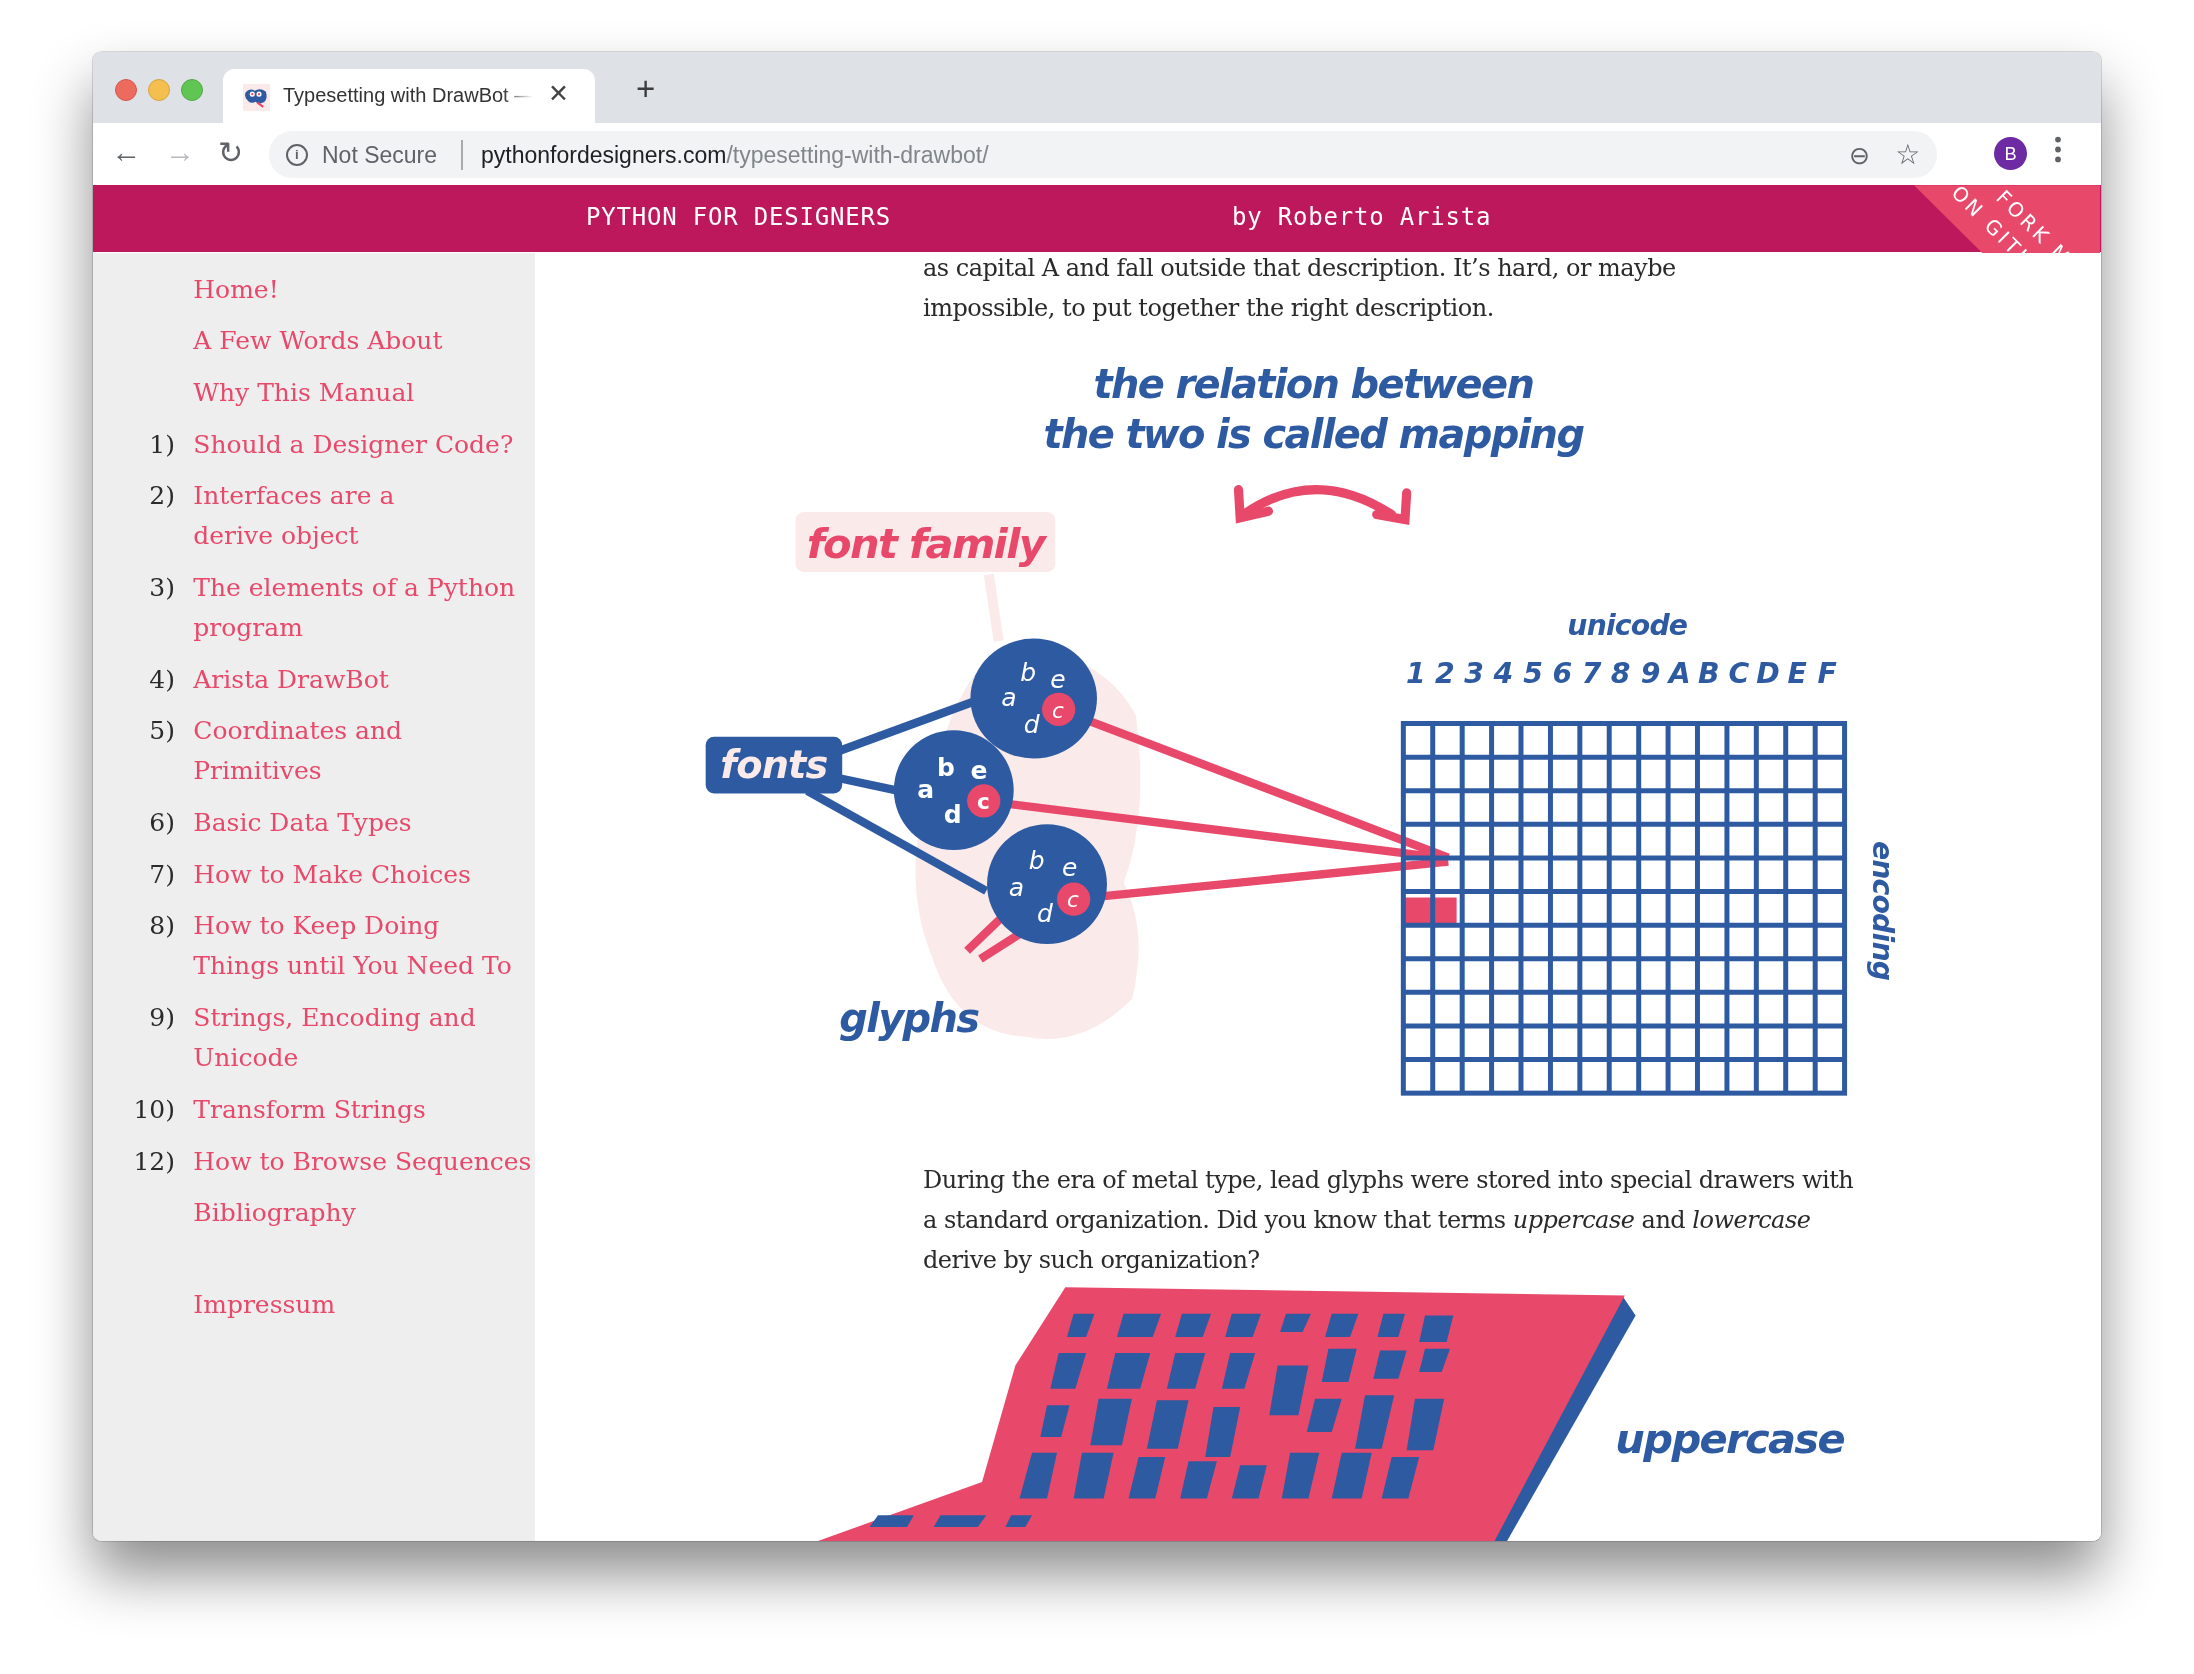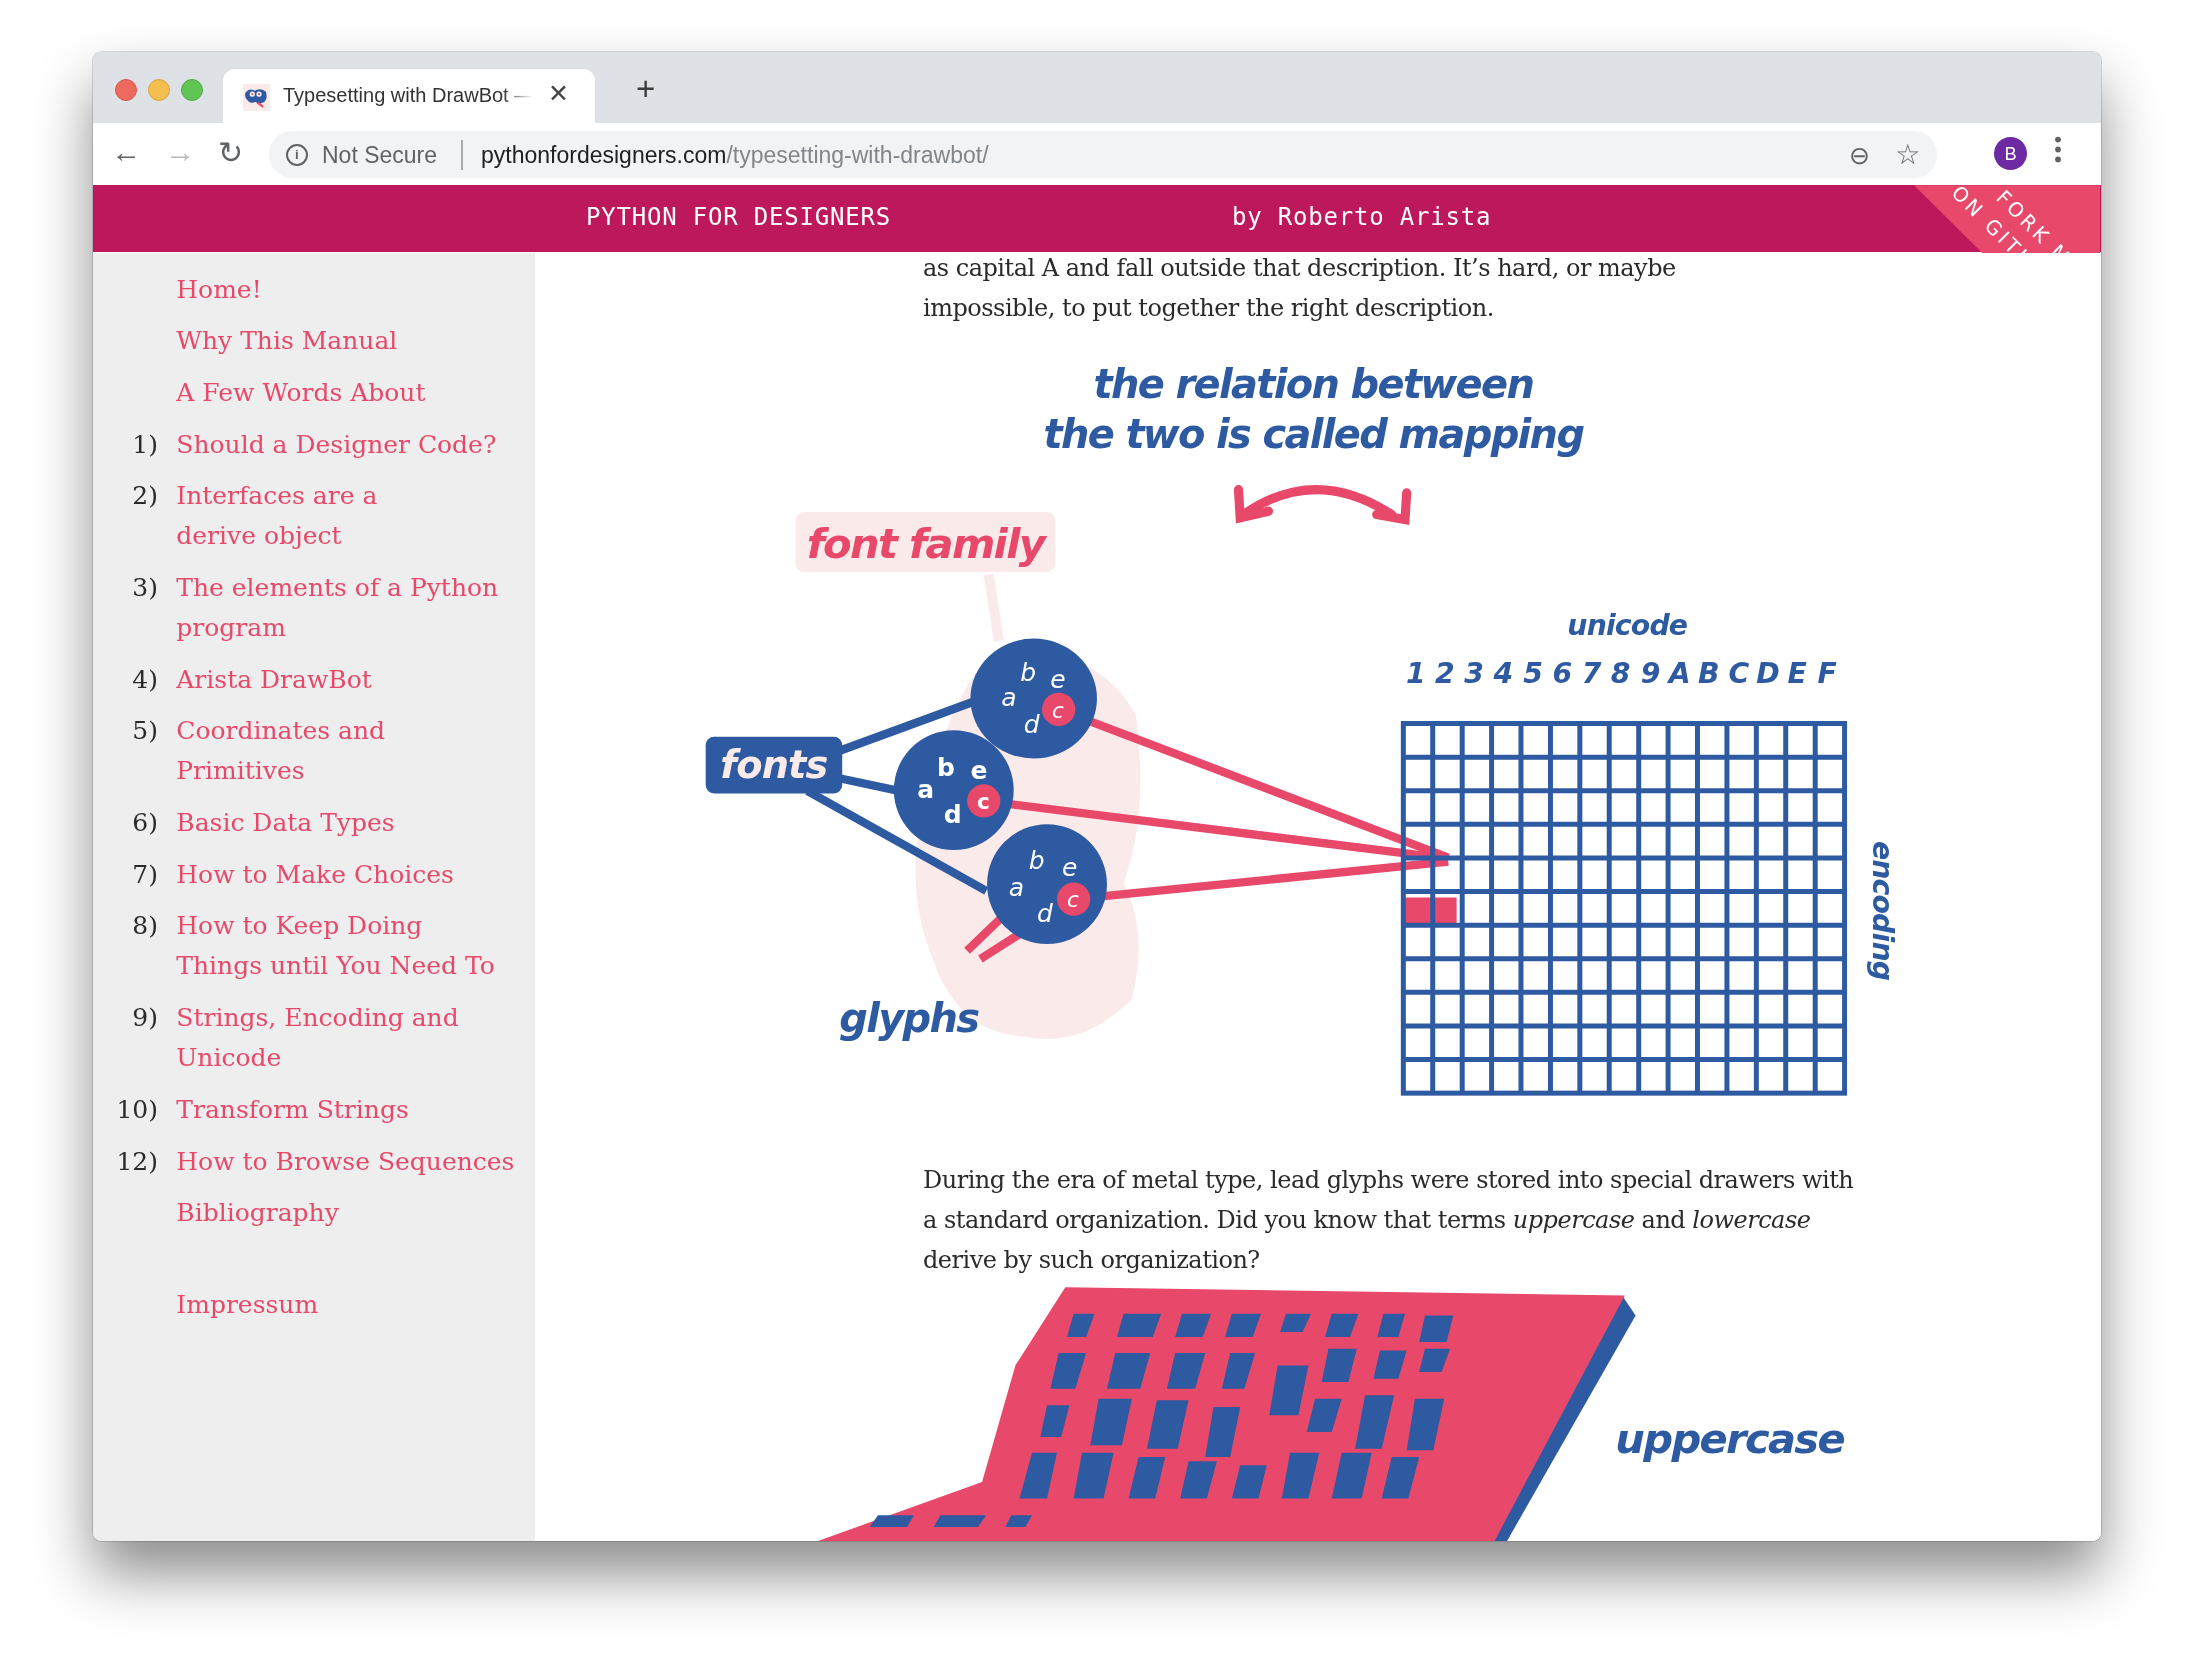--- a/index.html
+++ b/index.html
@@ -55,21 +55,21 @@
   .menu-dots { position: absolute; left: 1960px; top: 10px; font-size: 30px; color: #5f6368; line-height: 13.3px; width: 10px; text-align: center; }
   
   .site-header {
     position: absolute; left: 0; top: 133px; width: 100%; height: 67px; background: #be185d;
     font-family: "DejaVu Sans Mono", monospace; color: #fff; font-size: 24px;
   }
   .site-title { position: absolute; left: 493px; top: 18.3px; letter-spacing: 0.8px; }
   .site-author { position: absolute; left: 1139px; top: 18.3px; letter-spacing: 0.8px; }
   .fork-ribbon { position: absolute; left: 1821px; top: 133px; width: 186px; height: 185px; }
   .sidebar { position: absolute; left: 0; top: 201px; width: 442px; height: 1289px; background: #eeeeee; }
-  .nav-list { position: absolute; left: 0; top: 16.6px; width: 442px; font-family: "DejaVu Serif", serif; font-size: 25px; }
+  .nav-list { position: absolute; left: 17px; top: 16.6px; width: 442px; font-family: "DejaVu Serif", serif; font-size: 25px; }
   .nav-item { position: relative; display: flex; padding-left: 0; margin-bottom: 11.7px; line-height: 40px; }
   .nav-num { width: 65px; text-align: right; color: #2b2b2b; padding-right: 18.3px; flex: none; }
   .nav-label { color: #e8486a; width: 341px; }
   .nav-item.active::before { content: ""; position: absolute; left: 0; top: 5px; width: 8.3px; height: 35px; background: #e8486a; }
   .nav-gap { height: 40px; }
   .content { position: absolute; left: 442px; top: 201px; width: 1566px; height: 1289px; background: #fff; overflow: hidden; }
   .para {
     position: absolute; left: 388px; width: 932px; font-family: "DejaVu Serif", serif;
     font-size: 24px; line-height: 40px; color: #2a2a2a; letter-spacing: -0.5px;
   }
@@ -140,25 +140,25 @@
   </div>
 
   <div class="sidebar">
     <div class="nav-list">
       <div class="nav-item">
           <span class="nav-num"></span>
           <span class="nav-label">Home!</span>
         </div>
       <div class="nav-item">
           <span class="nav-num"></span>
+          <span class="nav-label">A Few Words About</span>
+        </div>
+      <div class="nav-item">
+          <span class="nav-num"></span>
           <span class="nav-label">Why This Manual</span>
-        </div>
-      <div class="nav-item">
-          <span class="nav-num"></span>
-          <span class="nav-label">A Few Words About</span>
         </div>
       <div class="nav-item">
           <span class="nav-num">1)</span>
           <span class="nav-label">Should a Designer Code?</span>
         </div>
       <div class="nav-item">
           <span class="nav-num">2)</span>
           <span class="nav-label" style="width:250px">Interfaces are a derive object</span>
         </div>
       <div class="nav-item">

